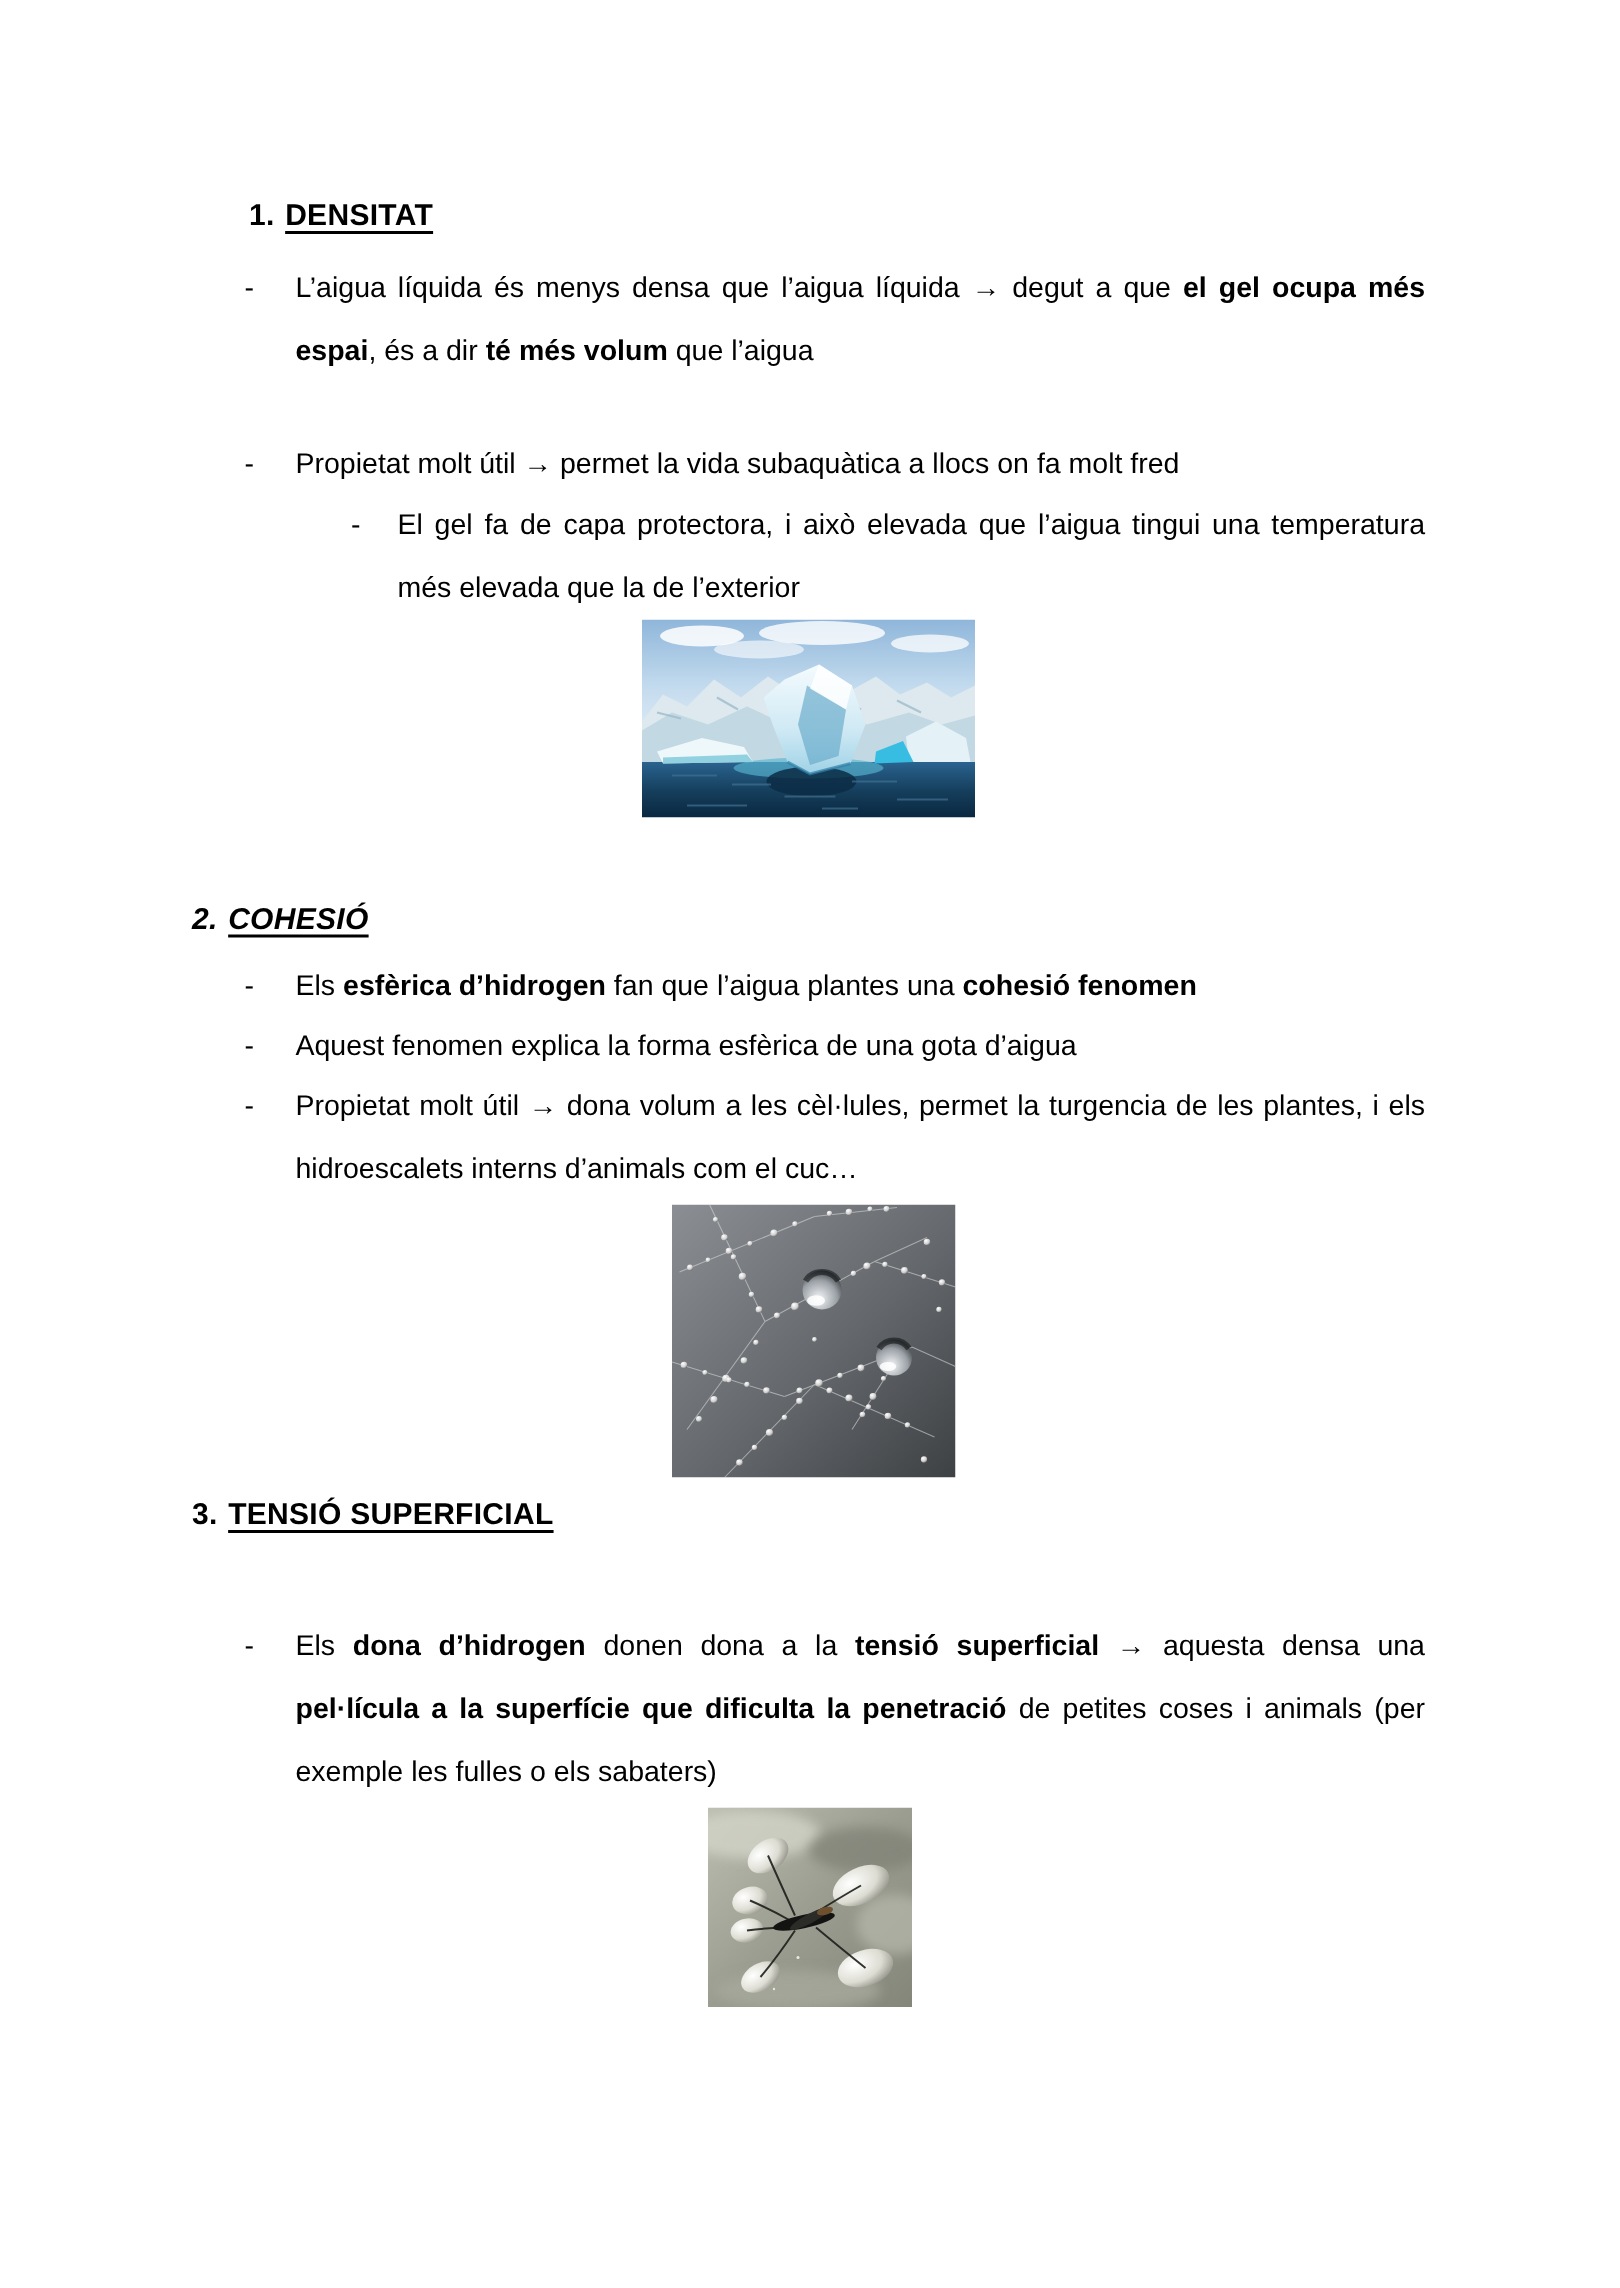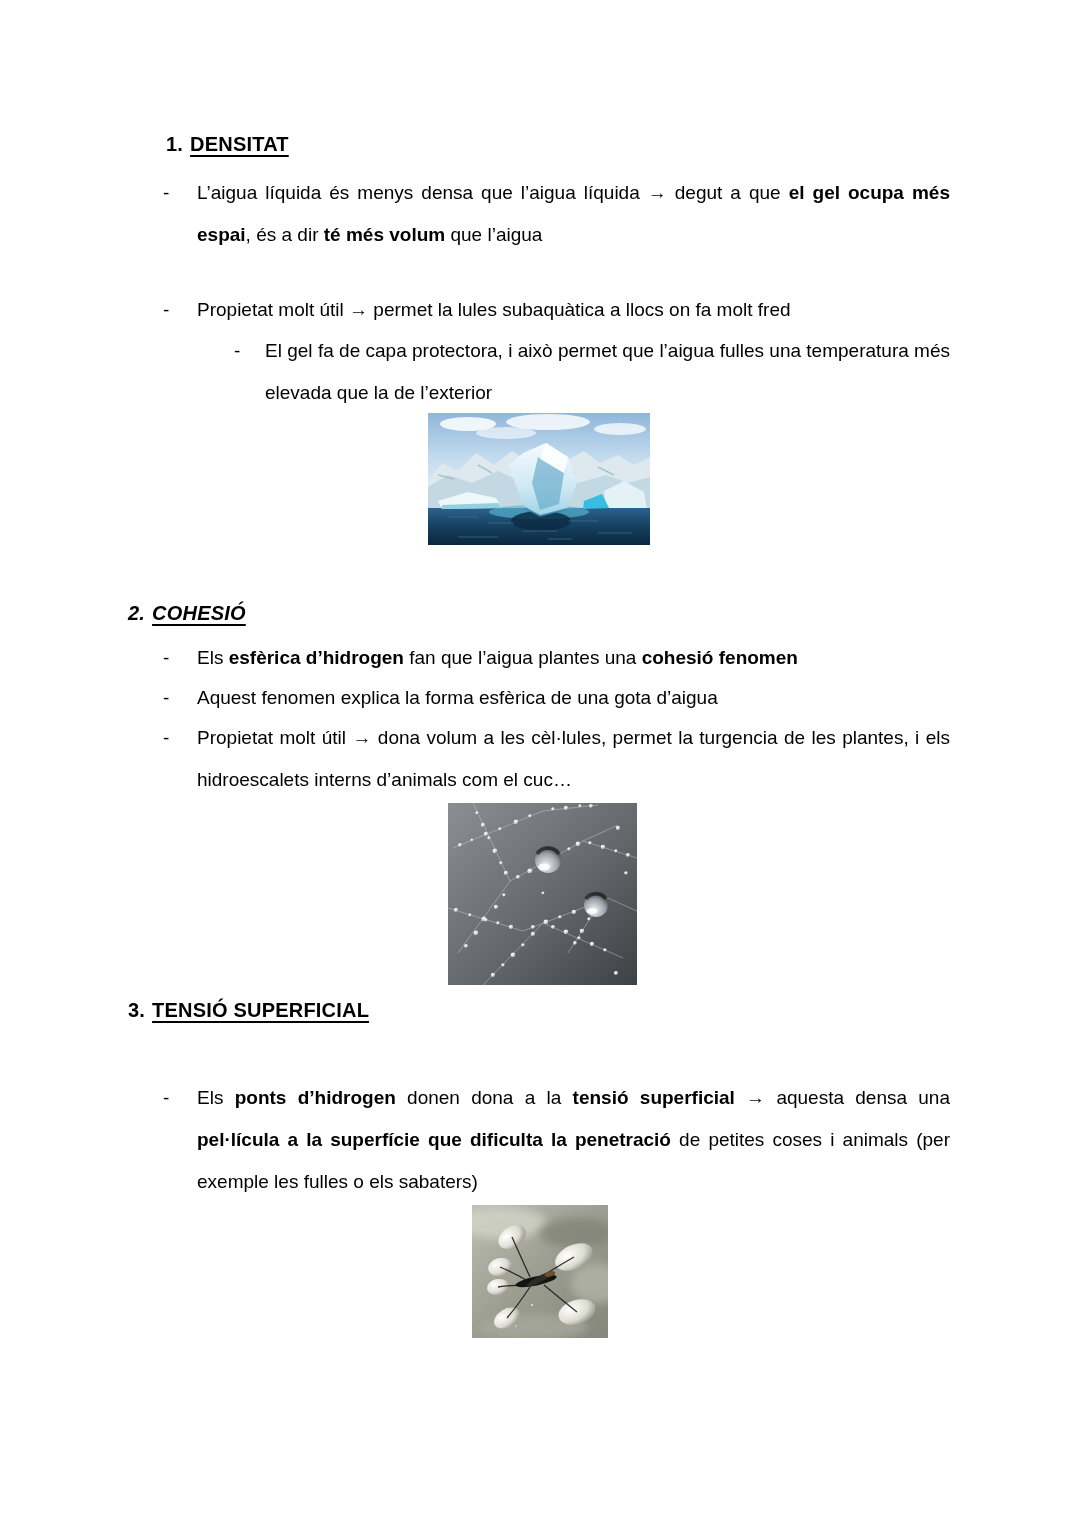--- a/index.html
+++ b/index.html
@@ -30,26 +30,26 @@
     <span class="num">1.</span><span class="title">DENSITAT</span>
   </h2>
 
   <div class="bullet" style="left:163px;top:172px;width:787px;">
     <span class="dash">-</span>
     <div class="btext just"><span>L’aigua líquida és menys densa que l’aigua líquida → degut a que </span><span class="b">el gel ocupa més espai</span><span>, és a dir </span><span class="b">té més volum</span><span> que l’aigua</span></div>
   </div>
 
   <div class="bullet" style="left:163px;top:289px;width:787px;">
     <span class="dash">-</span>
-    <div class="btext"><span>Propietat molt útil → permet la lules subaquàtica a llocs on fa molt fred</span></div>
+    <div class="btext"><span>Propietat molt útil → permet la vida subaquàtica a llocs on fa molt fred</span></div>
   </div>
 
   <div class="bullet sub" style="left:234px;top:330px;width:716px;">
     <span class="dash">-</span>
-    <div class="btext just"><span>El gel fa de capa protectora, i això permet que l’aigua fulles una temperatura més elevada que la de l’exterior</span></div>
+    <div class="btext just"><span>El gel fa de capa protectora, i això elevada que l’aigua tingui una temperatura més elevada que la de l’exterior</span></div>
   </div>
 
   <figure style="left:428px;top:413px;">
     <svg width="222" height="132" viewBox="0 0 222 132">
       <defs>
         <linearGradient id="skyG" x1="0" y1="0" x2="0" y2="1">
           <stop offset="0" stop-color="#8fb6da"></stop>
             <stop offset="0.6" stop-color="#c3dbee"></stop>
             <stop offset="1" stop-color="#ddeaf4"></stop>
         </linearGradient>
@@ -210,21 +210,21 @@
       <path d="M138,96 A12 12 0 0 1 158,96" stroke="#0d0f10" stroke-width="4" fill="none" opacity="0.55"></path>
     </svg>
   </figure>
 
   <h2 class="heading" style="left:128px;top:997px;">
     <span class="num">3.</span><span class="title">TENSIÓ SUPERFICIAL</span>
   </h2>
 
   <div class="bullet" style="left:163px;top:1077px;width:787px;">
     <span class="dash">-</span>
-    <div class="btext just"><span>Els </span><span class="b">ponts d’hidrogen</span><span> donen dona a la </span><span class="b">tensió superficial</span><span> → aquesta densa una </span><span class="b">pel·lícula a la superfície que dificulta la penetració</span><span> de petites coses i animals (per exemple les fulles o els sabaters)</span></div>
+    <div class="btext just"><span>Els </span><span class="b">dona d’hidrogen</span><span> donen dona a la </span><span class="b">tensió superficial</span><span> → aquesta densa una </span><span class="b">pel·lícula a la superfície que dificulta la penetració</span><span> de petites coses i animals (per exemple les fulles o els sabaters)</span></div>
   </div>
 
   <figure style="left:472px;top:1205px;">
     <svg width="136" height="133" viewBox="0 0 136 133">
       <defs>
         <linearGradient id="waterG" x1="0" y1="0" x2="1" y2="1">
           <stop offset="0" stop-color="#bcbeb1"></stop>
             <stop offset="0.5" stop-color="#9b9d90"></stop>
             <stop offset="1" stop-color="#84867a"></stop>
         </linearGradient>

